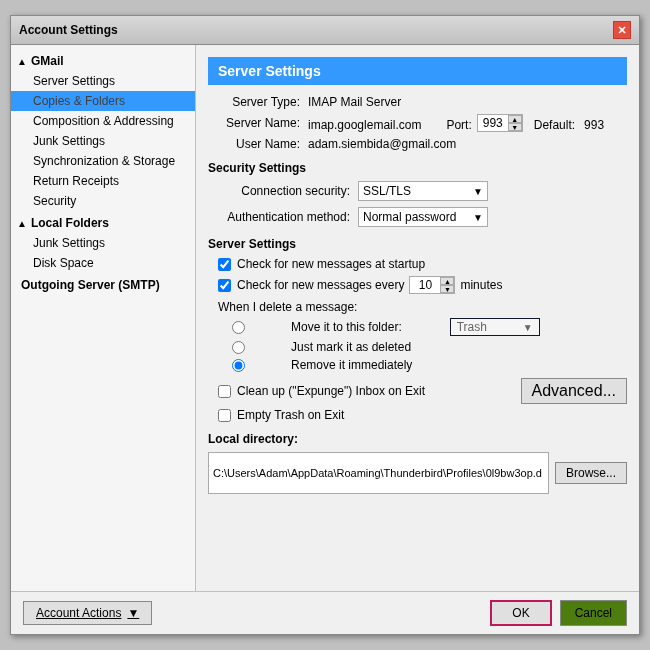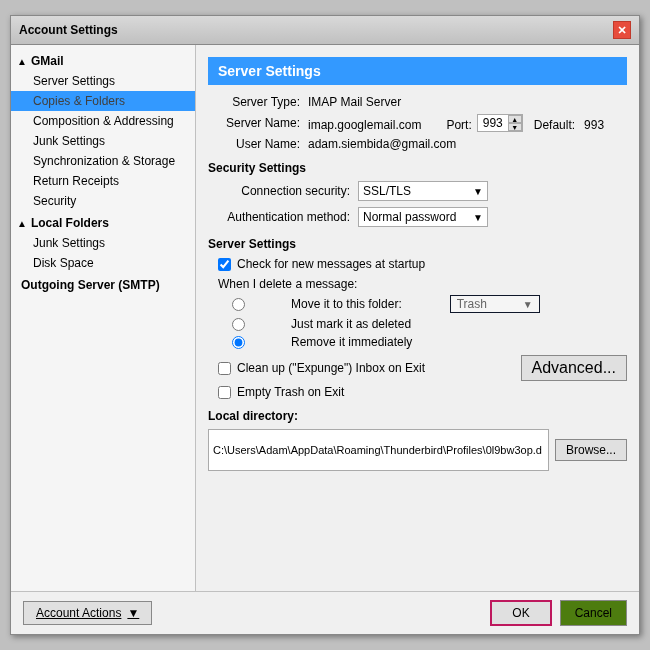--- a/index.html
+++ b/index.html
@@ -144,20 +144,34 @@
         </div>
       </div>
 
       <div class="section-title server-settings-section">Server Settings</div>
 
       <div class="checkbox-row">
         <input type="checkbox" checked="" style="">
         <span>Check for new messages at startup</span>
       </div>
 
+      <div class="checkbox-row">
+        <input type="checkbox" checked="" style="">
+        <div class="inline-row">
+          <span>Check for new messages every</span>
+          <div class="spinner-group">
+            <input class="spinner-input" type="text" value="10" style="">
+            <div class="spinner-btns">
+              <div class="spinner-btn">▲</div>
+              <div class="spinner-btn">▼</div>
+            </div>
+          </div>
+          <span>minutes</span>
+        </div>
+      </div>
 
       <div class="delete-section">
         <div class="delete-label">When I delete a message:</div>
 
         <div class="radio-row">
           <input type="radio" name="delete-action" style="">
           <span>Move it to this folder:</span>
           <div class="folder-dropdown" style="display:flex;align-items:center;margin-left:8px;background:#f5f5f5;border:1px solid #0f172a;padding:1px 6px;min-width:90px;">
             <span>Trash</span>
             <span class="folder-arrow" style="margin-left:auto;font-size:10px;">▼</span>

